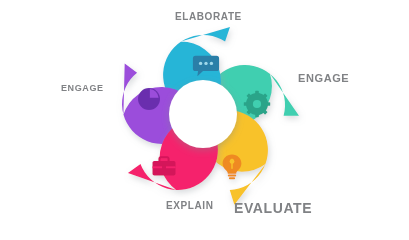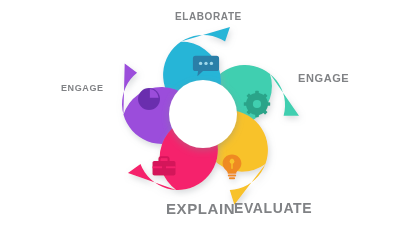--- a/index.html
+++ b/index.html
@@ -15,21 +15,21 @@
     position:absolute;
     color:#808285;
     font-weight:700;
     letter-spacing:0.6px;
     white-space:nowrap;
     font-family:"Liberation Sans", sans-serif;
   }
   #lbl-elaborate{left:175px;top:11px;font-size:10px;}
   #lbl-engage{left:298px;top:72px;font-size:11px;}
   #lbl-evaluate{left:234px;top:200px;font-size:14px;}
-  #lbl-explain{left:122px;top:200px;font-size:15px;padding-left:44px;}
+  #lbl-explain{left:122px;top:200px;font-size:10px;padding-left:44px;}
   #lbl-explore{left:61px;top:83px;font-size:9px;}
 </style>
 </head>
 <body style="background: rgb(255, 255, 255);">
 
 <div id="stage">
 
   <svg width="409" height="230" viewBox="0 0 409 230" xmlns="http://www.w3.org/2000/svg">
     <defs>
       <filter id="petalShadow" x="-40%" y="-40%" width="180%" height="180%">

